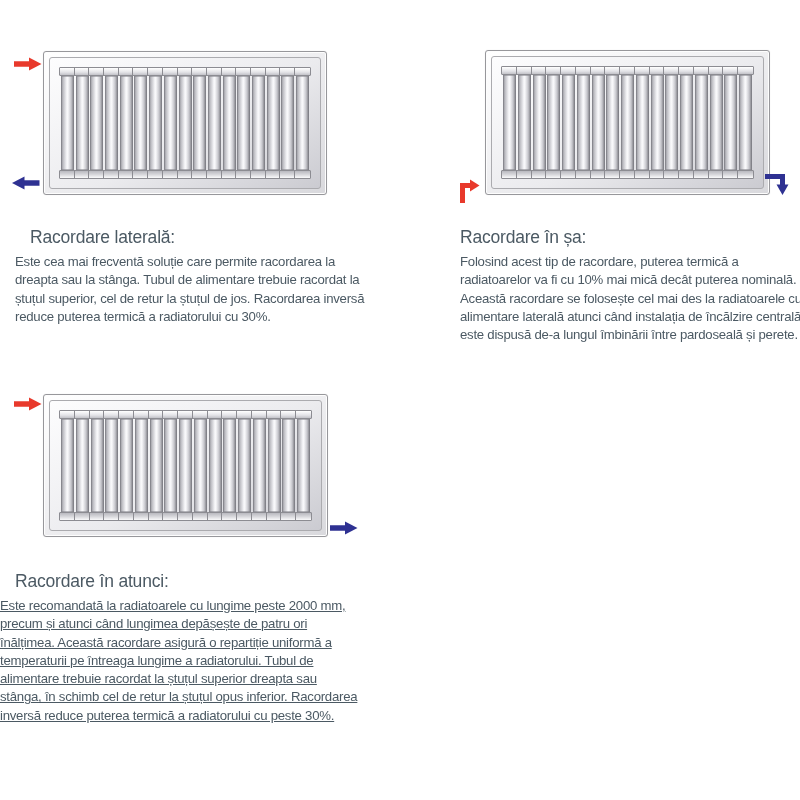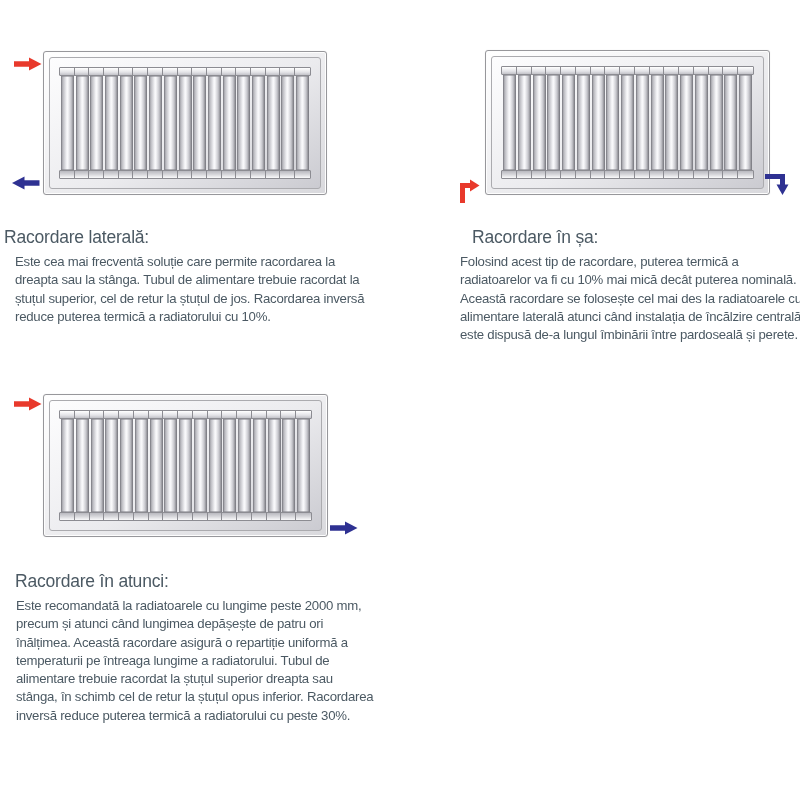--- a/index.html
+++ b/index.html
@@ -53,34 +53,34 @@
     letter-spacing:-0.2px;white-space:nowrap;
   }
   .body-text{
     position:absolute;font-size:13.2px;line-height:18.3px;
     letter-spacing:-0.25px;
   }
   
   #rad1{left:43px;top:51px;width:282px;height:142px;}
   #rad1-supply{left:13px;top:55px;width:30px;height:18px;}
   #rad1-return{left:10px;top:174px;width:31px;height:18px;}
-  #h1{left:4px;top:227px;}
+  #h1{left:30px;top:227px;}
   #b1{left:15px;top:253px;width:360px;}
 
   #rad2{left:485px;top:50px;width:283px;height:143px;}
   #rad2-supply{left:459px;top:176px;width:22px;height:28px;}
   #rad2-return{left:764px;top:172px;width:28px;height:32px;}
-  #h2{left:472px;top:227px;text-align:right;}
+  #h2{left:460px;top:227px;text-align:right;}
   #b2{left:460px;top:253px;width:342px;}
 
   #rad3{left:43px;top:394px;width:283px;height:141px;}
   #rad3-supply{left:13px;top:395px;width:30px;height:18px;}
   #rad3-return{left:329px;top:519px;width:30px;height:18px;}
   #h3{left:15px;top:571px;}
-  #b3{left:16px;top:597px;width:360px;}
+  #b3{left:0;top:597px;width:360px;text-decoration:underline;}
 </style>
 </head>
 <body>
 
 <div class="radiator" id="rad1">
   <div class="panel">
     <div class="slats">
         <div class="slat"></div>
         <div class="slat"></div>
         <div class="slat"></div>
@@ -107,21 +107,21 @@
     <polygon class="supply-fill" points="16,2.5 28.5,9 16,15.5"></polygon>
   </svg>
 </div>
 <div class="arrow" id="rad1-return">
   <svg viewBox="0 0 30 18">
     <line class="return-stroke" x1="13" y1="9" x2="29" y2="9" stroke-width="5.5"></line>
     <polygon class="return-fill" points="14,2.5 1.5,9 14,15.5"></polygon>
   </svg>
 </div>
 <div class="heading" id="h1">Racordare laterală:</div>
-<div class="body-text" id="b1">Este cea mai frecventă soluție care permite racordarea la dreapta sau la stânga. Tubul de alimentare trebuie racordat la ștuțul superior, cel de retur la ștuțul de jos. Racordarea inversă reduce puterea termică a radiatorului cu 10%.</div>
+<div class="body-text" id="b1">Este cea mai frecventă soluție care permite racordarea la dreapta sau la stânga. Tubul de alimentare trebuie racordat la ștuțul superior, cel de retur la ștuțul de jos. Racordarea inversă reduce puterea termică a radiatorului cu 30%.</div>
 
 <div class="radiator" id="rad2">
   <div class="panel">
     <div class="slats">
         <div class="slat"></div>
         <div class="slat"></div>
         <div class="slat"></div>
         <div class="slat"></div>
         <div class="slat"></div>
         <div class="slat"></div>

